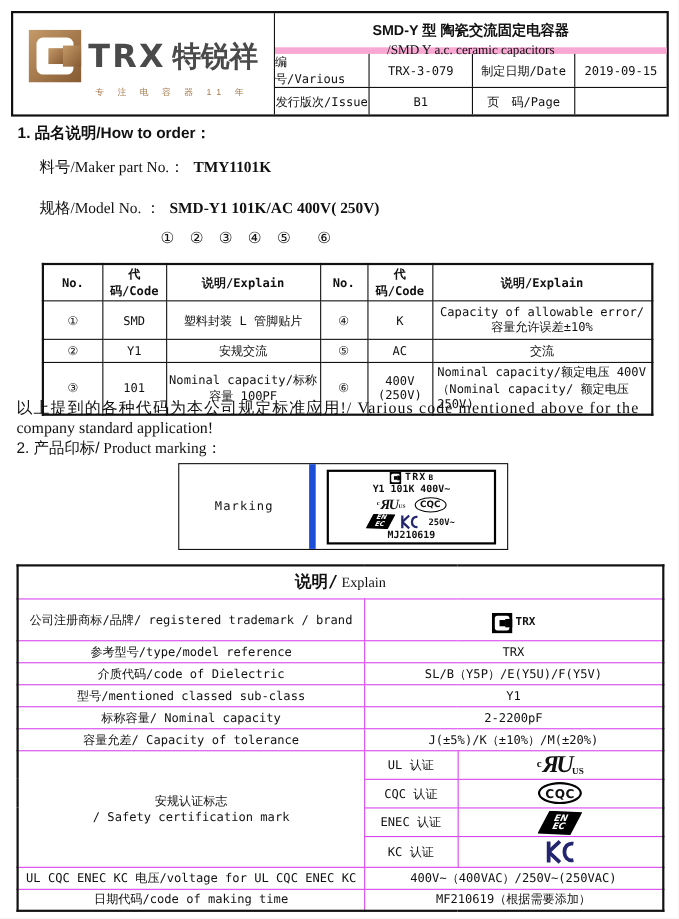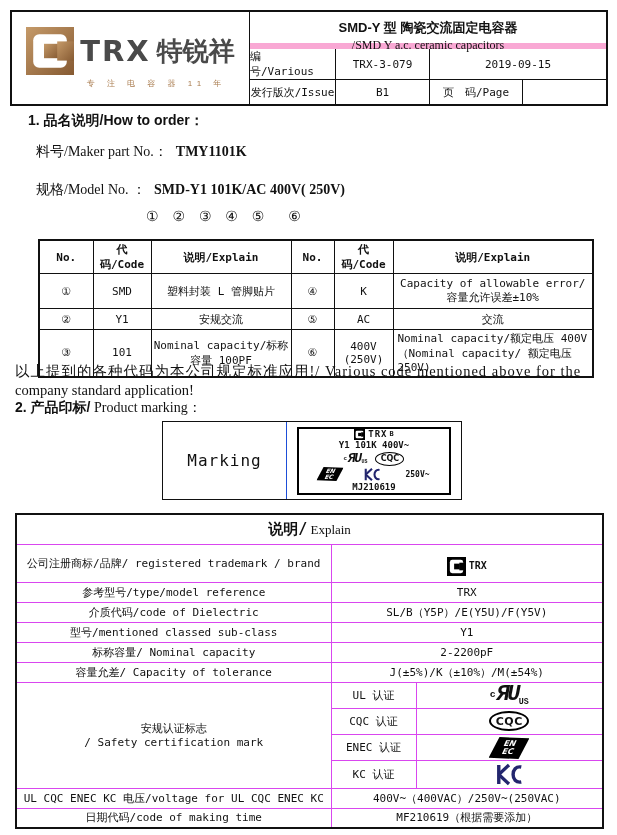--- a/index.html
+++ b/index.html
@@ -26,21 +26,21 @@
   .title-cn { font-size:13px; font-weight:bold; line-height:18px; }
   .title-en { font-size:12px; line-height:16px; font-family:"Liberation Serif", serif; }
   .hrow { display:flex; flex:1; }
   .hrow.first { border-bottom:1px solid #111; }
   .hcell { display:flex; align-items:center; justify-content:center; font-size:11px;
     border-right:1px solid #111; font-family:"DejaVu Sans Mono","Liberation Sans",monospace; }
   .hcell.last { border-right:none; }
   .hc-l1 { width:86px; } .hc-v1 { width:94px; } .hc-l2 { width:93px; } .hc-v2 { flex:1; }
 
   
-  .h1 { position:absolute; left:28px; top:112px; font-size:14px; font-weight:bold; }
+  .h1 { position:absolute; left:16px; top:112px; font-size:14px; font-weight:bold; }
   .maker-line { position:absolute; left:36px; top:143px; font-size:14px;
     font-family:"Liberation Serif", serif; }
   .model-line { position:absolute; left:36px; top:181px; font-size:14px;
     font-family:"Liberation Serif", serif; }
   .big-val { font-weight:bold; margin-left:8px; }
   .circles { position:absolute; left:146px; top:208px; font-size:14px; letter-spacing:5px; }
 
   
   .code-table { position:absolute; left:38px; top:239px; width:554px;
     border-collapse:collapse; table-layout:fixed; }
@@ -51,28 +51,28 @@
   .code-table .r2 td { height:21px; }
   .code-table .r3 td { height:47px; }
   .code-table td.left { text-align:left; padding-left:4px; }
   .code-table { border:2px solid #111; }
 
   
   .note { position:absolute; left:15px; top:362px; width:590px; font-size:14.5px;
     font-family:"Liberation Serif", serif; line-height:19px; }
   .note .cjk-sp { letter-spacing:1px; }
   .h2 { position:absolute; left:15px; top:399px; font-size:14px; }
-  .h2 .cn { font-weight:bold; }
+  .h2 .cn { font-weight:normal; }
   .h2 .en { font-family:"Liberation Serif", serif; }
 
   
   .marking-box { position:absolute; left:162px; top:421px; width:300px; height:79px;
     border:1px solid #111; display:flex; }
-  .marking-label-cell { width:124px; border-right:1px solid #1d4ed8; display:flex;
-    align-items:center; justify-content:center; font-size:16px; letter-spacing:1px;
+  .marking-label-cell { width:124px; border-right:6px solid #1d4ed8; display:flex;
+    align-items:center; justify-content:center; font-size:11px; letter-spacing:1px;
     font-family:"DejaVu Sans Mono", monospace; }
   .marking-img-cell { flex:1; display:flex; align-items:center; justify-content:center; }
   .mark-frame { width:154px; height:68px; border:2px solid #000; display:flex;
     flex-direction:column; align-items:center; justify-content:center;
     font-family:"DejaVu Sans Mono", monospace; }
   .mk-line { display:flex; align-items:center; justify-content:center; line-height:11px; }
   .mk-brand { font-size:9px; font-weight:bold; letter-spacing:1px; margin:0 2px 0 3px; }
   .mk-b { font-size:7px; font-weight:bold; }
   .mk-model { font-size:9px; font-weight:bold; }
   .mk-volt { font-size:8px; font-weight:bold; margin-left:3px; }
@@ -87,21 +87,21 @@
   .explain-table .ttl .cn { font-size:15px; font-weight:bold; }
   .explain-table .ttl .en { font-size:13px; font-family:"Liberation Serif", serif; }
   .explain-table .brand-row td { height:38px; }
   .explain-table .srow td { height:20px; }
   .explain-table .cert-row td { height:26px; }
   .brand-val { display:flex; align-items:flex-start; justify-content:center; gap:3px; }
   .brand-val .txt { font-size:10px; font-weight:bold; margin-top:9px; }
 
   
   .trx-mark { display:inline-block; vertical-align:middle; }
-  .ul-mark { display:inline-flex; align-items:center; font-family:Liberation Mono, monospace; line-height:1; }
+  .ul-mark { display:inline-flex; align-items:center; font-family:Liberation Serif, serif; line-height:1; }
   .ul-mark .c  { font-size:.45em; font-weight:bold; margin-right:1px; }
   .ul-mark .ru { font-size:1em; font-weight:bold; font-style:italic; letter-spacing:-.12em; }
   .ul-mark .us { font-size:.38em; font-weight:bold; align-self:flex-end; margin-left:1px; }
   .ul-lg { font-size:22px; } .ul-sm { font-size:13px; }
   .cqc-mark { display:inline-flex; align-items:center; justify-content:center;
     border:2px solid #000; border-radius:50%; font-weight:bold;
     font-family:"DejaVu Sans", sans-serif; }
   .cqc-lg { width:40px; height:20px; font-size:11px; letter-spacing:.5px; }
   .cqc-sm { width:29px; height:14px; font-size:8px; border-width:1.5px; }
   .enec-mark { display:inline-flex; flex-direction:column; align-items:center; justify-content:center;
@@ -154,20 +154,21 @@
       <div class="logo-tagline">专 注 电 容 器 11 年</div>
     </div>
     <div class="header-right">
       <div class="title-cell">
         <div class="title-cn">SMD-Y 型 陶瓷交流固定电容器</div>
         <div class="title-en serif">/SMD Y a.c. ceramic capacitors</div>
       </div>
       <div class="hrow first">
         <div class="hcell hc-l1">编　号/Various</div>
         <div class="hcell hc-v1">TRX-3-079</div>
+        <div class="hcell hc-l2">制定日期/Date</div>
         <div class="hcell hc-v2 last">2019-09-15</div>
       </div>
       <div class="hrow">
         <div class="hcell hc-l1">发行版次/Issue</div>
         <div class="hcell hc-v1">B1</div>
         <div class="hcell hc-l2">页　码/Page</div>
       </div>
     </div>
   </div>
 
@@ -249,21 +250,21 @@
         </div>
         <div class="mk-line mk-model">Y1 101K 400V~</div>
         <div class="mk-line" style="gap:8px; margin:1px 0;">
           <span class="ul-mark ul-sm">
             <span class="c">c</span>
               <span class="ru">ЯU</span>
               <span class="us">US</span>
           </span>
           <span class="cqc-mark cqc-sm">CQC</span>
         </div>
-        <div class="mk-line" style="gap:20px;">
+        <div class="mk-line" style="gap:4px;">
           <span class="enec-mark enec-sm">
             <span>EN</span>
               <span>EC</span>
           </span>
           <svg class="kc-mark" width="20" height="15" viewBox="0 0 44 36">
               <use href="#kc-sym"></use>
             </svg>
           <span class="mk-volt">250V~</span>
         </div>
         <div class="mk-line mk-date">MJ210619</div>
@@ -305,21 +306,21 @@
     <tr class="srow">
       <td>型号/mentioned classed sub-class</td>
       <td colspan="2">Y1</td>
     </tr>
     <tr class="srow">
       <td>标称容量/ Nominal capacity</td>
       <td colspan="2">2-2200pF</td>
     </tr>
     <tr class="srow">
       <td>容量允差/ Capacity of tolerance</td>
-      <td colspan="2">J(±5%)/K（±10%）/M(±54%)</td>
+      <td colspan="2">J(±5%)/K（±10%）/M(±20%)</td>
     </tr>
     <tr class="cert-row">
       <td rowspan="4">
         <div>安规认证标志</div>
         <div>/ Safety certification mark</div>
       </td>
       <td>UL 认证</td>
       <td>
         <span class="ul-mark ul-lg">
           <span class="c">c</span>

